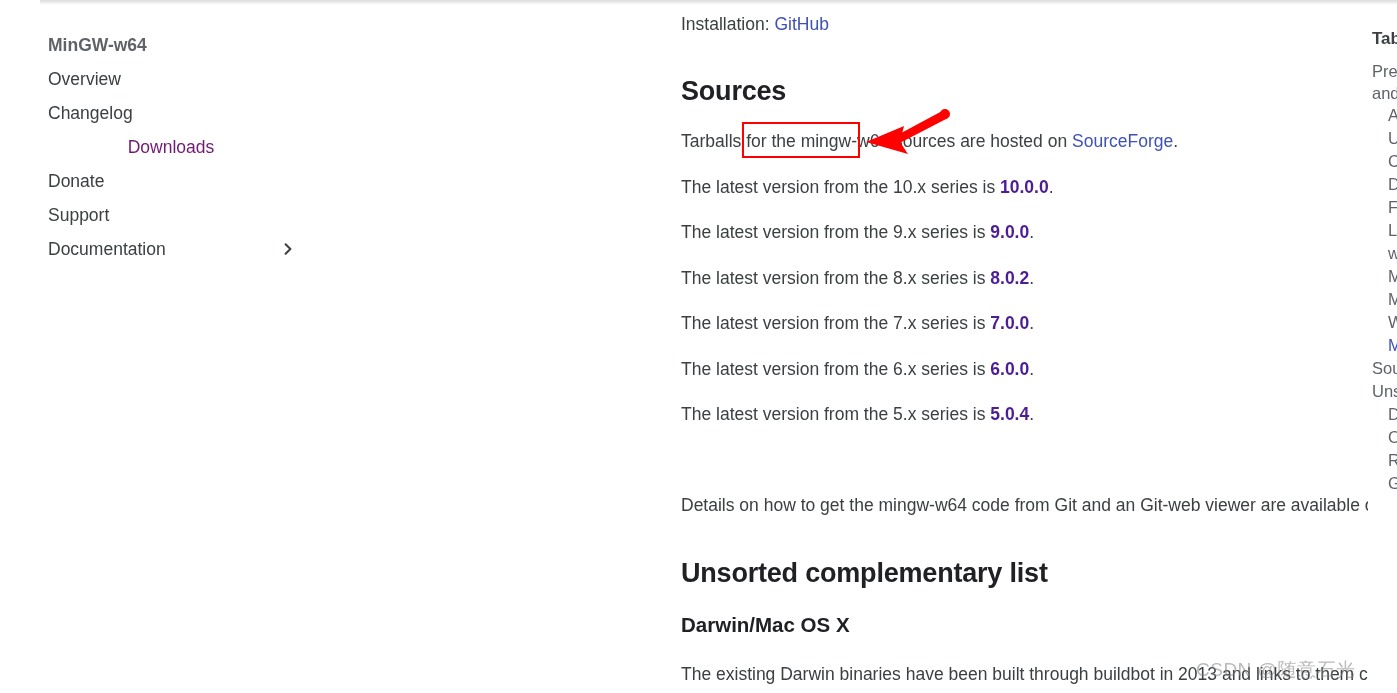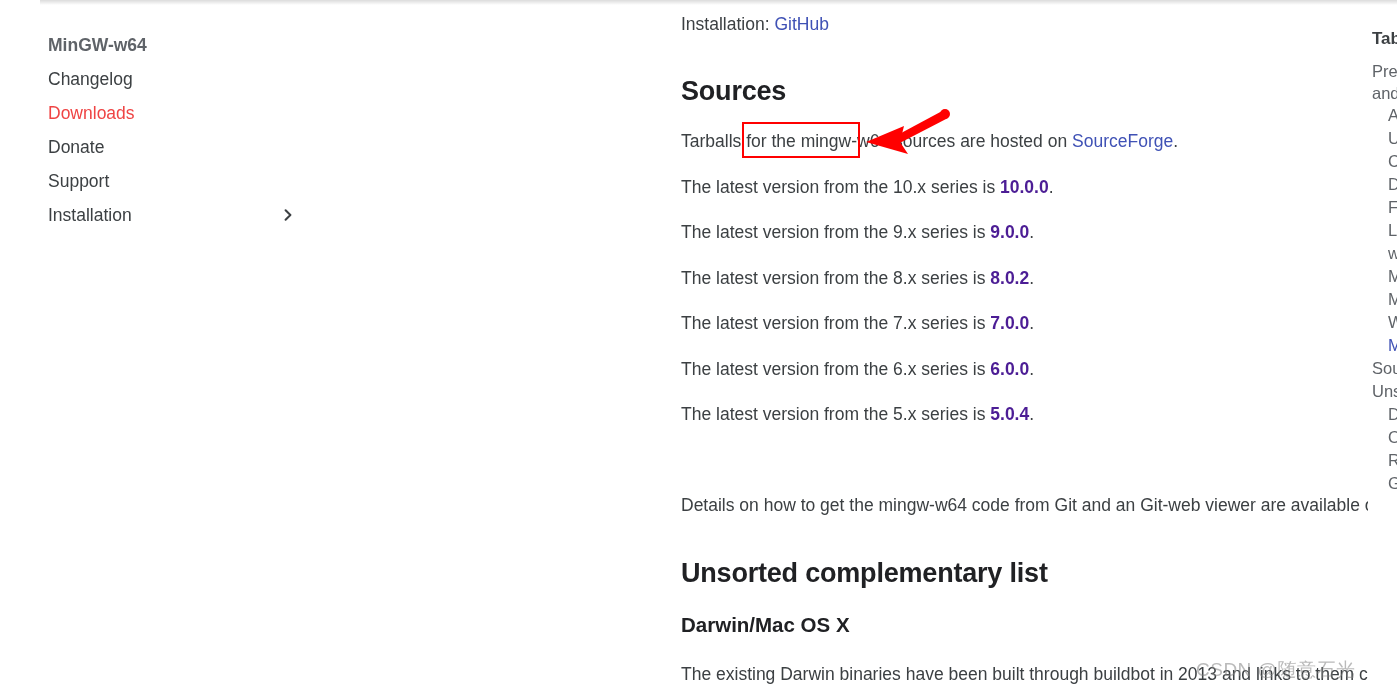--- a/index.html
+++ b/index.html
@@ -51,21 +51,21 @@
     cursor: pointer;
   }
   .nav-item.brand {
     font-weight: bold;
     color: #5f6368;
     font-size: 17.5px;
     height: 34px;
     cursor: default;
     align-items: flex-end;
   }
-  .nav-item.active { color: #ef4444; }
+  .nav-item.active { color: #701a75; justify-content: center; }
   .nav-label { display: block; }
   .chevron {
     width: 12px; height: 12px;
     flex: 0 0 auto;
     color: #3c4043;
     display: flex; align-items: center; justify-content: center;
   }
   .chevron svg { display:block; }
 
   
@@ -188,33 +188,36 @@
 </head>
 <body>
 
 <div id="page">
 
   <nav id="left-sidebar">
     <div class="nav-item brand">
       <span class="nav-label">MinGW-w64</span>
     </div>
     <div class="nav-item">
+      <span class="nav-label">Overview</span>
+    </div>
+    <div class="nav-item">
       <span class="nav-label">Changelog</span>
     </div>
     <div class="nav-item active">
       <span class="nav-label">Downloads</span>
     </div>
     <div class="nav-item">
       <span class="nav-label">Donate</span>
     </div>
     <div class="nav-item">
       <span class="nav-label">Support</span>
     </div>
     <div class="nav-item">
-      <span class="nav-label">Installation</span>
+      <span class="nav-label">Documentation</span>
       <span class="chevron">
         <svg width="12" height="12" viewBox="0 0 12 12" aria-hidden="true">
           <path d="M3.6 1.2 L8.4 6 L3.6 10.8" fill="none" stroke="#3c4043" stroke-width="2" stroke-linecap="round" stroke-linejoin="round"></path>
         </svg>
       </span>
     </div>
   </nav>
 
   <main id="main">
 

